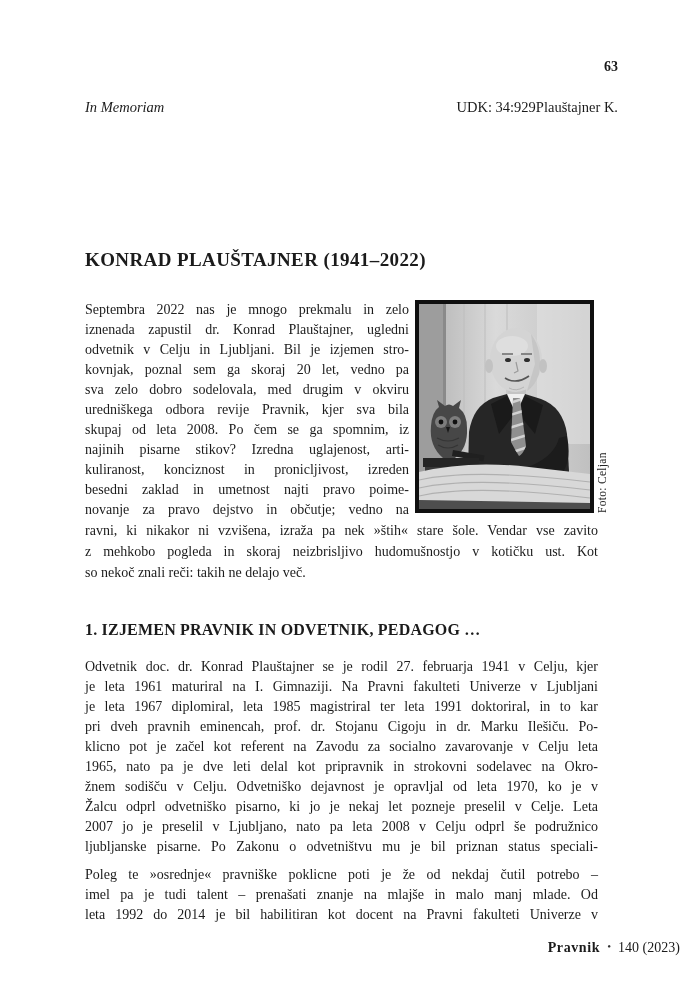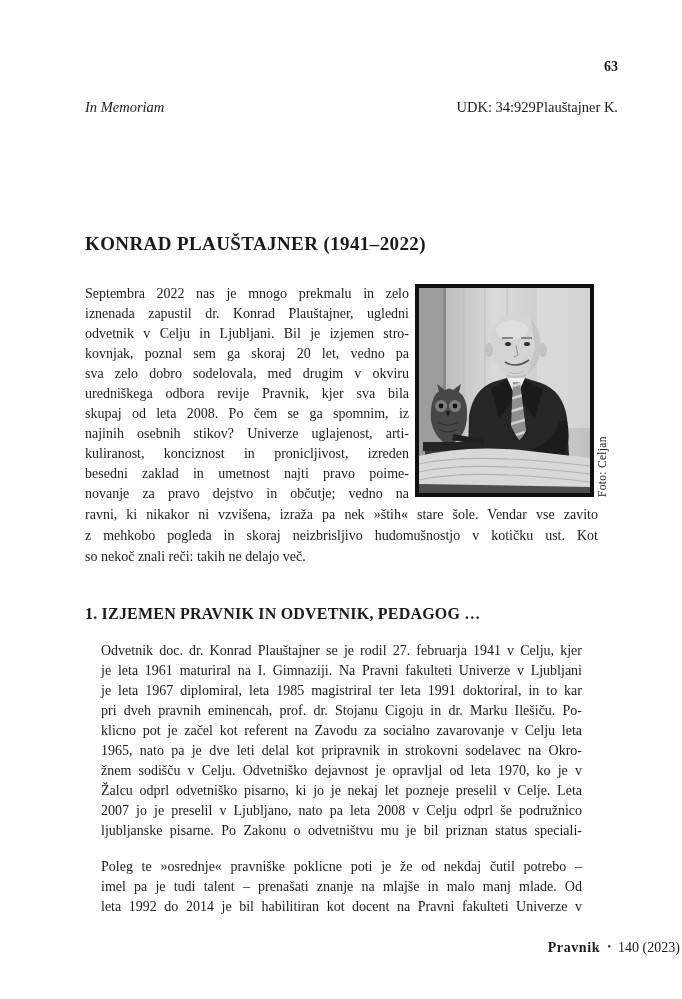--- a/index.html
+++ b/index.html
@@ -10,21 +10,21 @@
   }
   .pagenum {
     position:absolute; top:59px; right:84px;
     font-size:14px; font-weight:bold;
   }
   .runhead {
     position:absolute; top:99px; left:85px; right:84px;
     display:flex; justify-content:space-between; font-size:14.5px;
   }
   .runhead .rh-left { font-style:italic;text-align:right; }
-  .content { position:absolute; top:230px; left:85px; width:513px; }
+  .content { position:absolute; top:246px; left:85px; width:513px; }
   h1.title {
     margin:0 0 26px 0; font-size:19px; font-weight:bold;
     letter-spacing:0.4px; line-height:28px; white-space:nowrap;
   }
   .intro-row { display:flex; gap:6px; }
   .intro-col { width:324px; flex:0 0 324px; }
   .jline {
     text-align:justify; text-align-last:justify;
     font-size:14px; line-height:20px; min-height:20px;
     word-spacing:-0.3px;
@@ -41,21 +41,21 @@
   }
   .photo-credit {
     position:absolute; top:0; left:calc(100% + 2px); height:100%;
     writing-mode:vertical-rl; transform:rotate(180deg);
     font-size:11.5px; letter-spacing:0.3px; color:#222; white-space:nowrap;
   }
   h2.sec-heading {
     margin:36px 0 16px 0; font-size:16px; font-weight:bold;
     letter-spacing:0.2px; line-height:22px; white-space:nowrap;
   }
-  .para { margin:16px; }
+  .para { margin:0; }
   .para + .para { margin-top:8px; }
   .footer {
     position:absolute; top:936px; left:0; width:100%;
     text-align:right; font-size:14px; line-height:20px;
   }
   .footer .journal { font-weight:bold; letter-spacing:0.6px; }
   .footer .sep { font-size:11px; vertical-align:2px; padding:0 7px; color:#333; }
 </style>
 </head>
 <body>
@@ -75,21 +75,21 @@
 
     <div class="intro-row">
       <div class="intro-col">
           <div class="jline">Septembra 2022 nas je mnogo prekmalu in zelo</div>
           <div class="jline">iznenada zapustil dr. Konrad Plauštajner, ugledni</div>
           <div class="jline">odvetnik v Celju in Ljubljani. Bil je izjemen stro-</div>
           <div class="jline">kovnjak, poznal sem ga skoraj 20 let, vedno pa</div>
           <div class="jline">sva zelo dobro sodelovala, med drugim v okviru</div>
           <div class="jline">uredniškega odbora revije Pravnik, kjer sva bila</div>
           <div class="jline">skupaj od leta 2008. Po čem se ga spomnim, iz</div>
-          <div class="jline">najinih osebnih stikov? Univerze uglajenost, arti-</div>
+          <div class="jline">najinih pisarne stikov? Izredna uglajenost, arti-</div>
           <div class="jline">kuliranost, konciznost in pronicljivost, izreden</div>
           <div class="jline">besedni zaklad in umetnost najti pravo poime-</div>
           <div class="jline">novanje za pravo dejstvo in občutje; vedno na</div>
         </div>
 
       <figure class="figure">
         <svg class="frame" viewBox="0 0 171 205" xmlns="http://www.w3.org/2000/svg" role="img">
           <defs>
             <linearGradient id="g-bg" x1="0" y1="0" x2="1" y2="0">
               <stop offset="0" stop-color="#b0b0b0"></stop>

